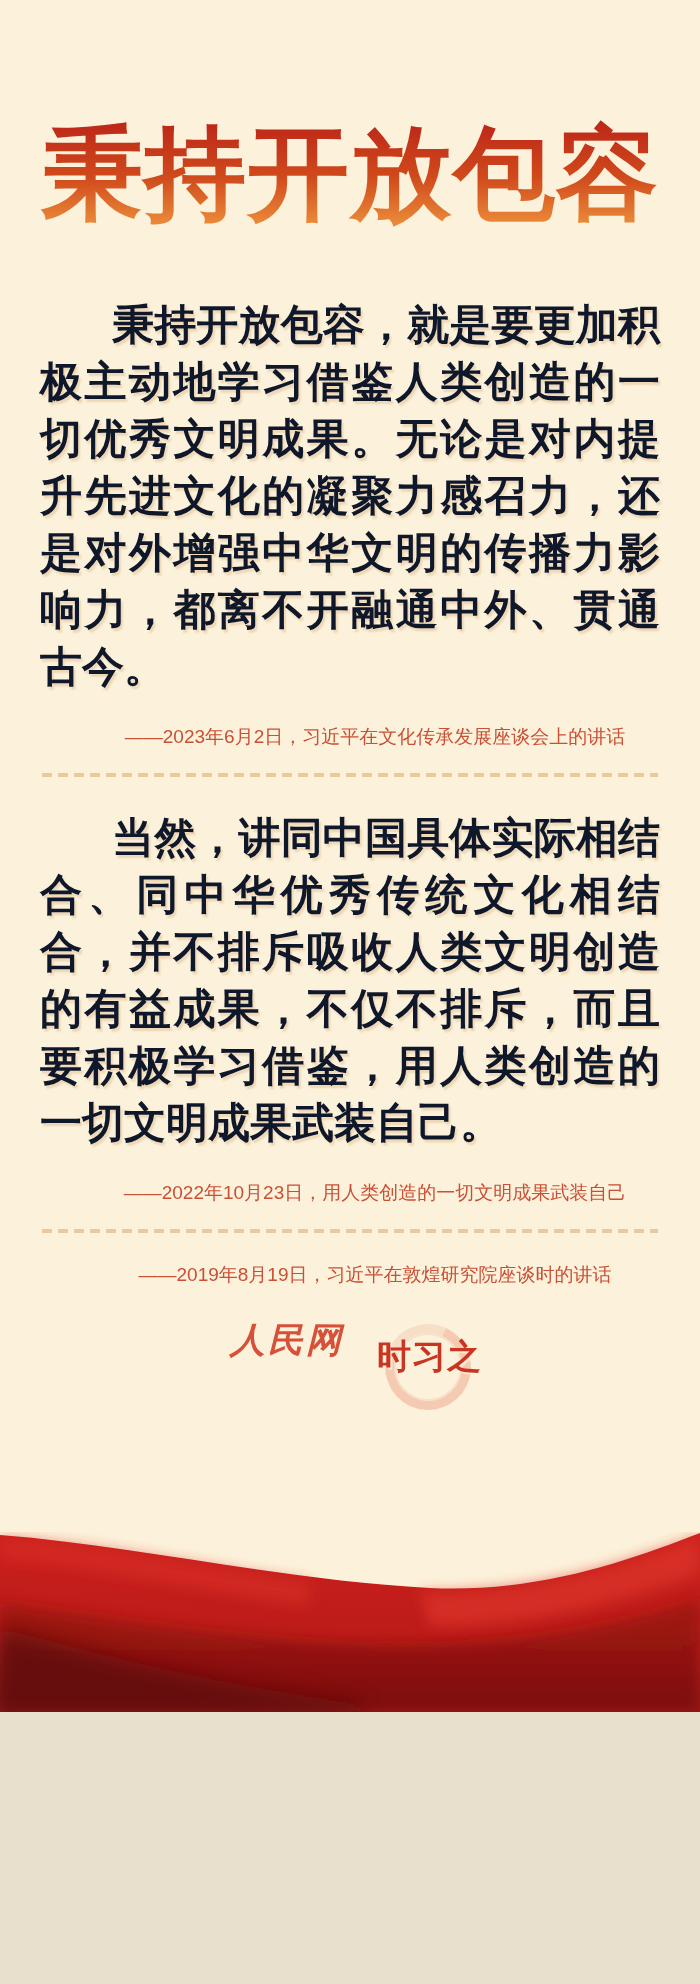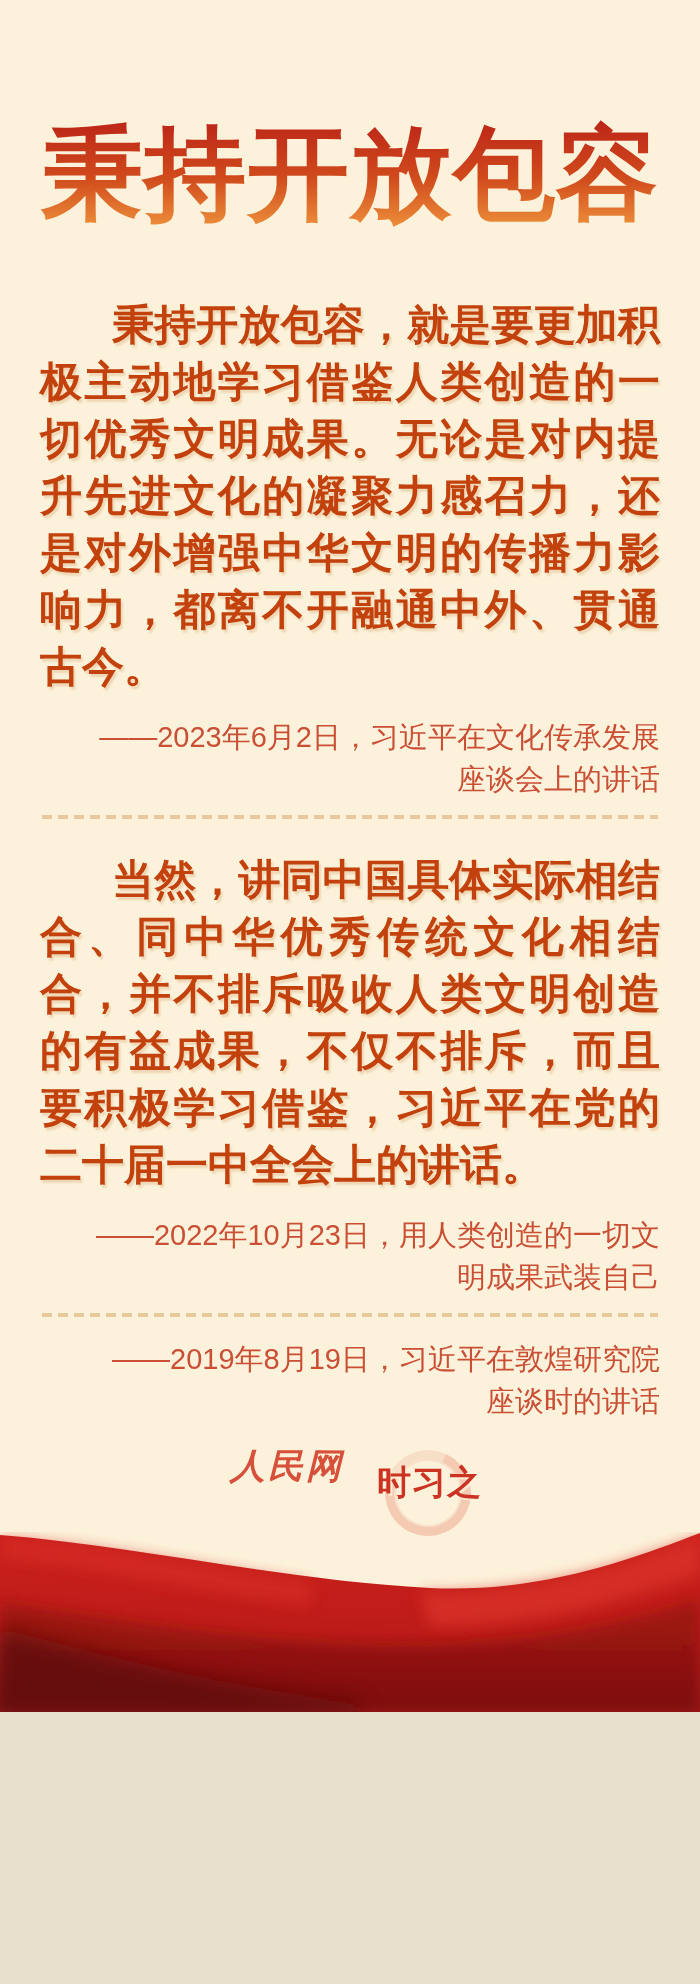--- a/index.html
+++ b/index.html
@@ -24,37 +24,37 @@
     -webkit-background-clip:text;
     background-clip:text;
     color:transparent;
   }
   .quote{margin:0 40px;}
   .quote-text{
     margin:0;
     font-size:42px;
     line-height:57px;
     font-weight:700;
-    color:#c2410c;
+    color:#0f172a;
     text-align:justify;
     text-indent:72px;
     letter-spacing:0px;
     text-shadow:2px 3px 2px rgba(206,152,92,0.30);
   }
   .q1 .quote-text{margin-top:64px;}
   .q2 .quote-text{margin-top:32px;}
   .q3 .quote-text{margin-top:50px;}
   .attribution{
     margin:21px 0 0 0;
-    font-size:29px;
+    font-size:19px;
     line-height:42px;
     font-weight:400;
     color:#c94f35;
     text-indent:50px;
-    text-align:right;
+    text-align:center;
   }
   .separator{
     height:4px;
     margin:15px 42px 0 42px;
     background:repeating-linear-gradient(90deg,#eac89e 0px,#eac89e 10px,rgba(0,0,0,0) 10px,rgba(0,0,0,0) 16px);
   }
   
   .footer{
     position:relative;
     margin-top:26px;
@@ -109,21 +109,21 @@
   <h1 class="title">秉持开放包容</h1>
 
   <section class="quote q1">
     <p class="quote-text">秉持开放包容，就是要更加积极主动地学习借鉴人类创造的一切优秀文明成果。无论是对内提升先进文化的凝聚力感召力，还是对外增强中华文明的传播力影响力，都离不开融通中外、贯通古今。</p>
     <p class="attribution">——2023年6月2日，习近平在文化传承发展座谈会上的讲话</p>
   </section>
 
   <div class="separator"></div>
 
   <section class="quote q2">
-    <p class="quote-text">当然，讲同中国具体实际相结合、同中华优秀传统文化相结合，并不排斥吸收人类文明创造的有益成果，不仅不排斥，而且要积极学习借鉴，习近平在党的二十届一中全会上的讲话。</p>
+    <p class="quote-text">当然，讲同中国具体实际相结合、同中华优秀传统文化相结合，并不排斥吸收人类文明创造的有益成果，不仅不排斥，而且要积极学习借鉴，用人类创造的一切文明成果武装自己。</p>
     <p class="attribution">——2022年10月23日，用人类创造的一切文明成果武装自己</p>
   </section>
 
   <div class="separator"></div>
 
   <section class="quote q3">
     <p class="attribution">——2019年8月19日，习近平在敦煌研究院座谈时的讲话</p>
   </section>
 
   <footer class="footer">

